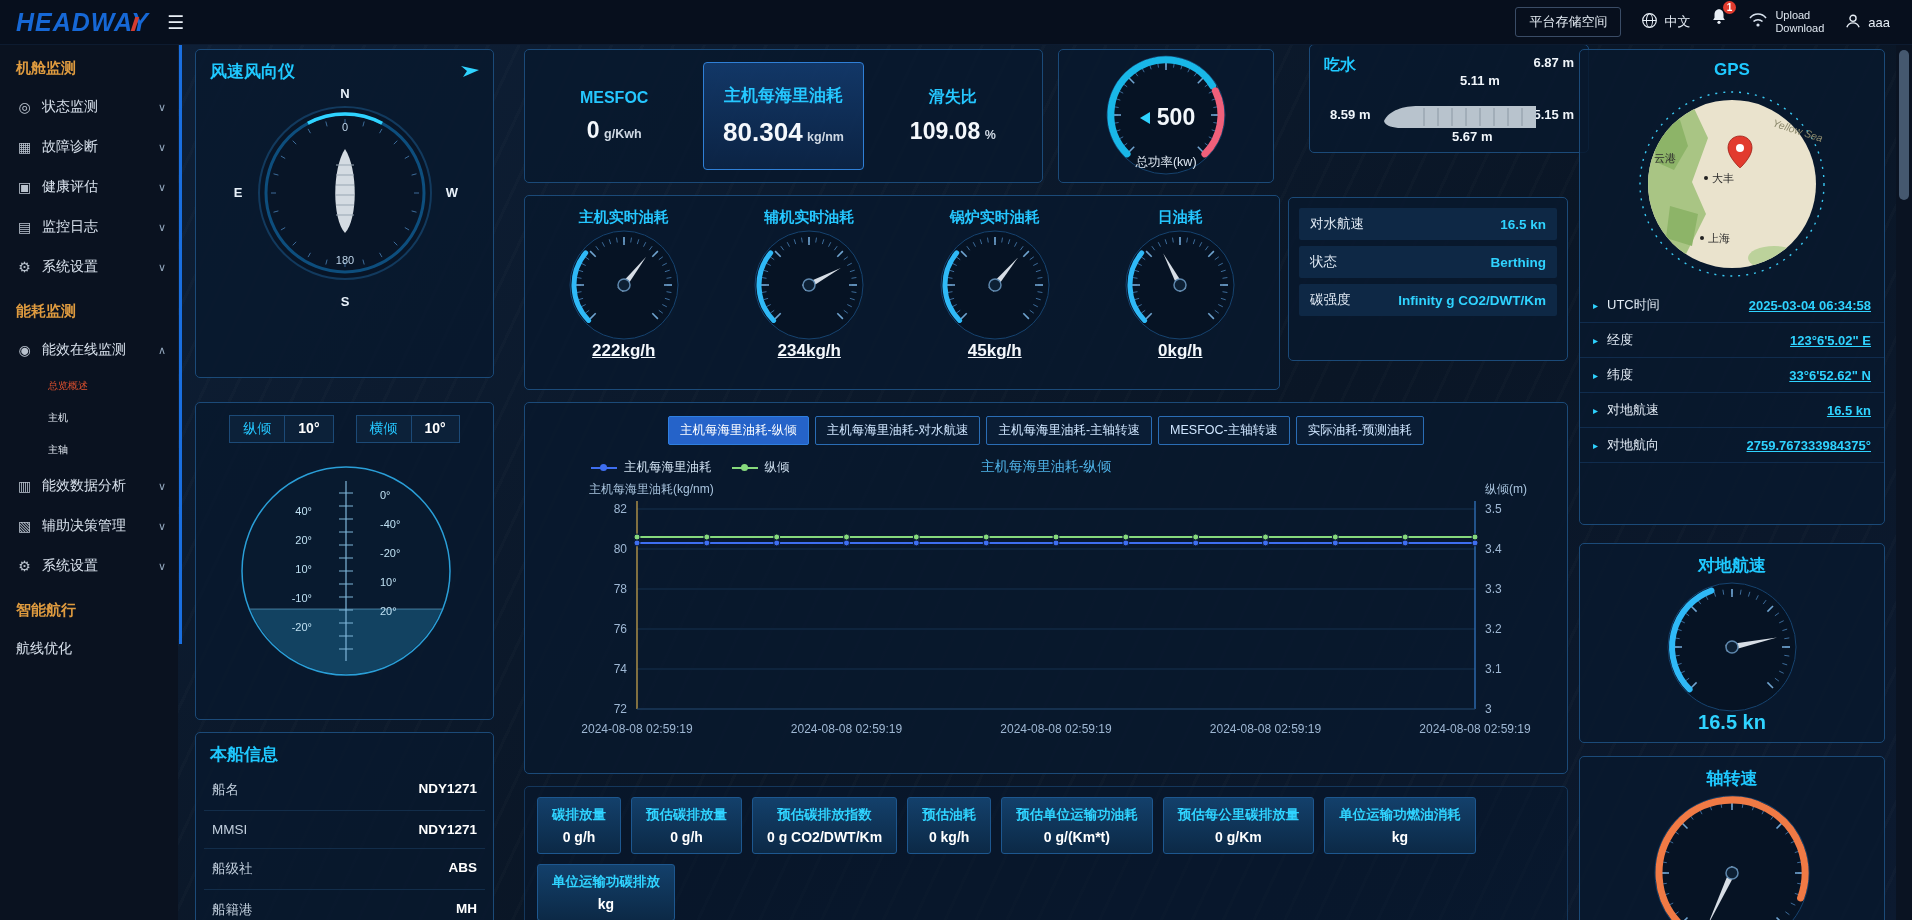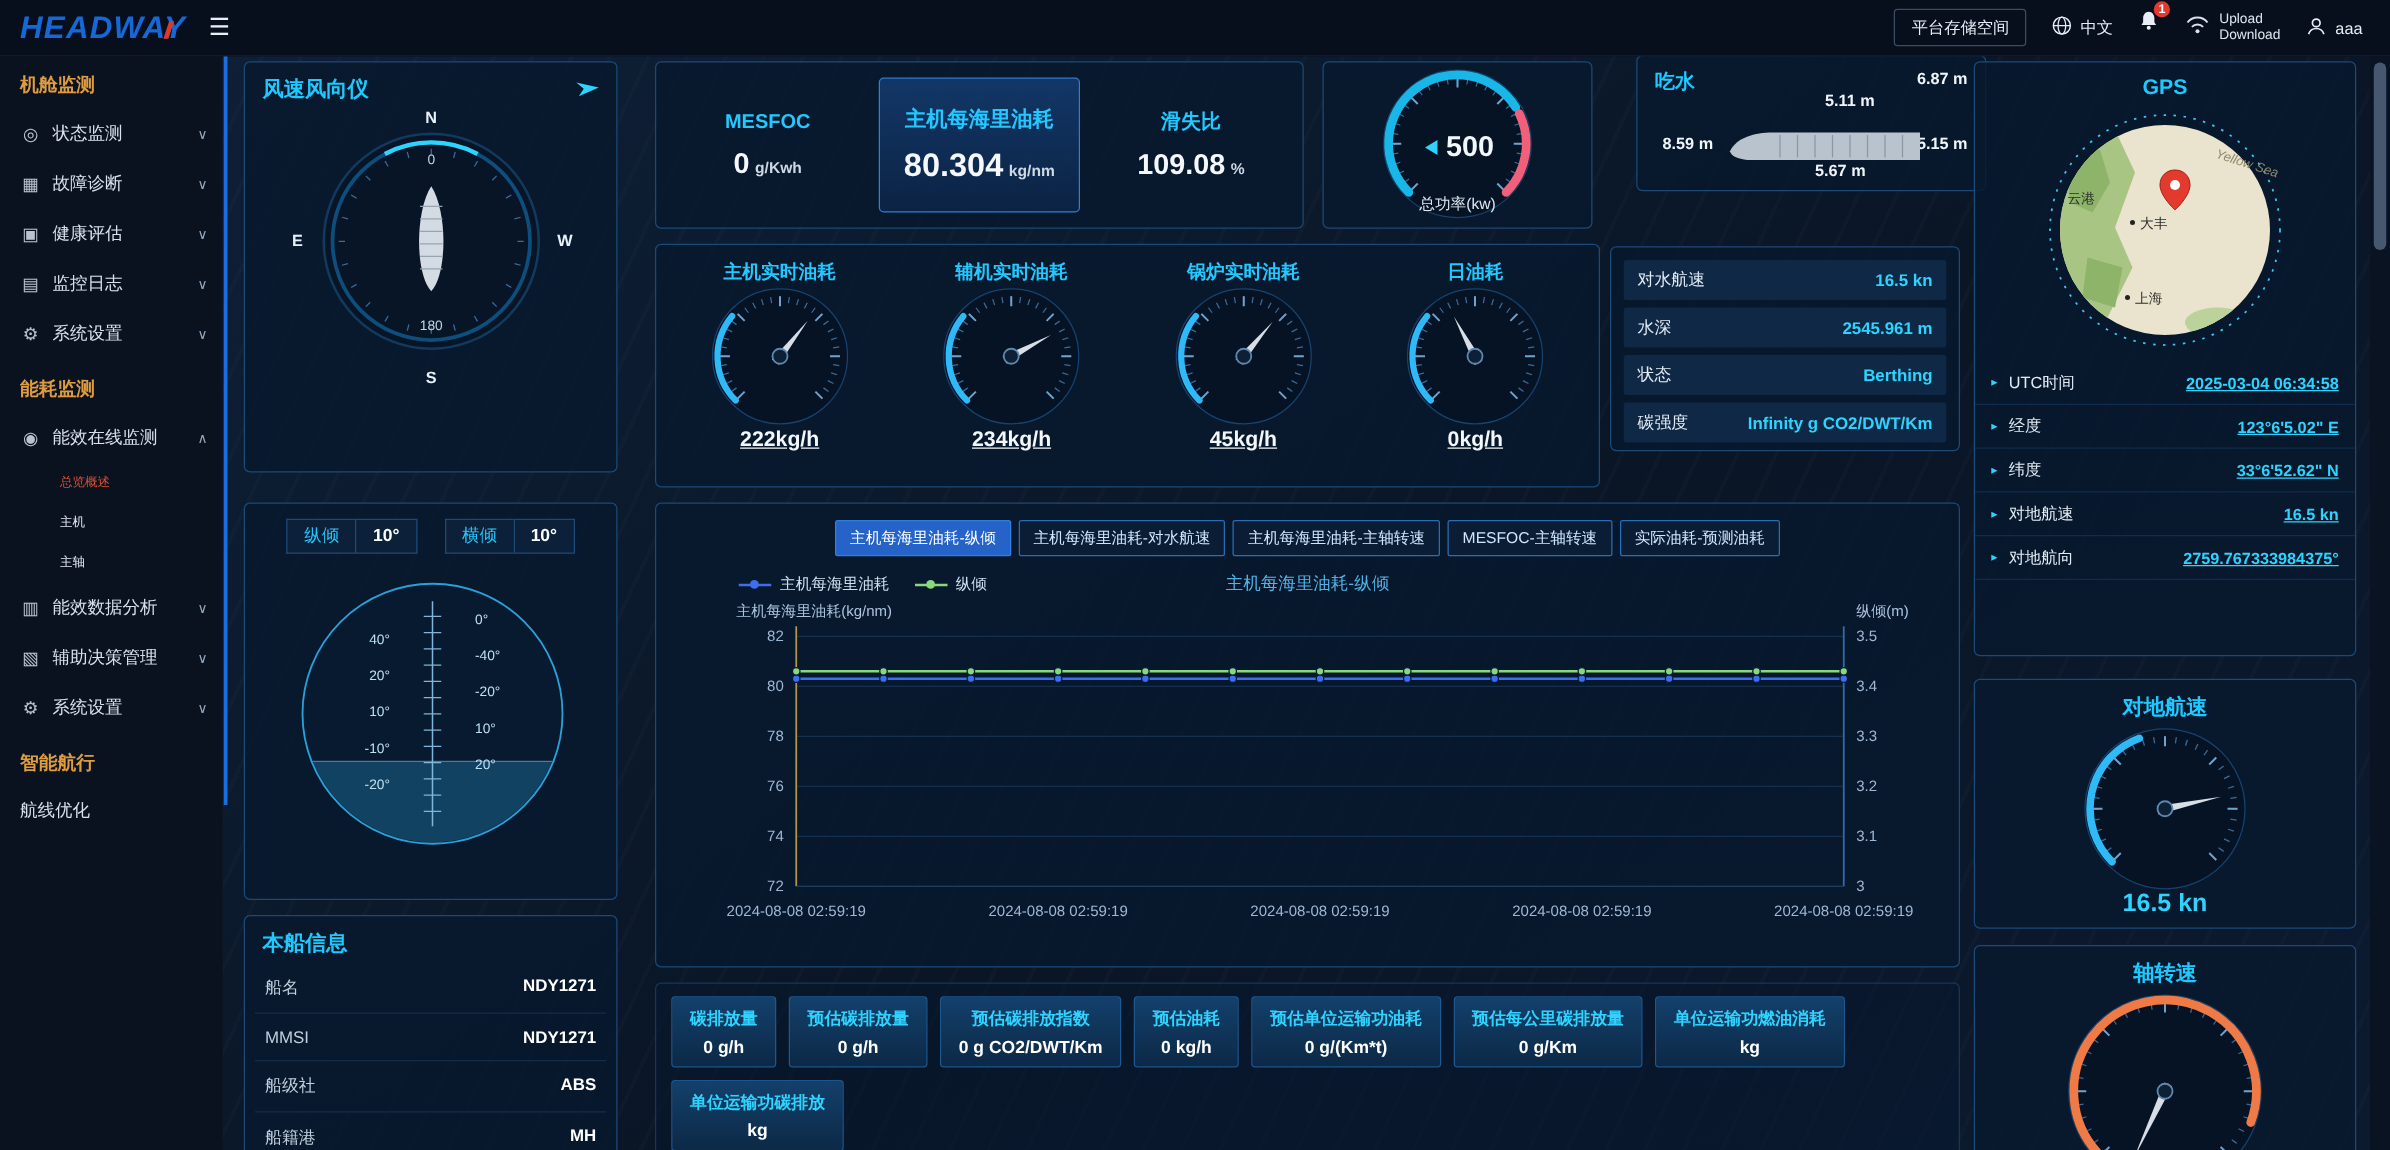--- a/index.html
+++ b/index.html
@@ -666,24 +666,20 @@
           <div class="g-value">0kg/h</div>
         </div>
       </div>
   </section>
 
   <section class="panel p-nav">
     <div id="navRows" style="padding-top:4px">
         <div class="kv-bar cyan">
           <span class="kv-l">对水航速</span>
           <span class="kv-v">16.5 kn</span>
-        </div>
-        <div class="kv-bar cyan">
-          <span class="kv-l">水深</span>
-          <span class="kv-v">2545.961 m</span>
         </div>
         <div class="kv-bar cyan">
           <span class="kv-l">状态</span>
           <span class="kv-v">Berthing</span>
         </div>
         <div class="kv-bar cyan">
           <span class="kv-l">碳强度</span>
           <span class="kv-v">Infinity g CO2/DWT/Km</span>
         </div>
       </div>

